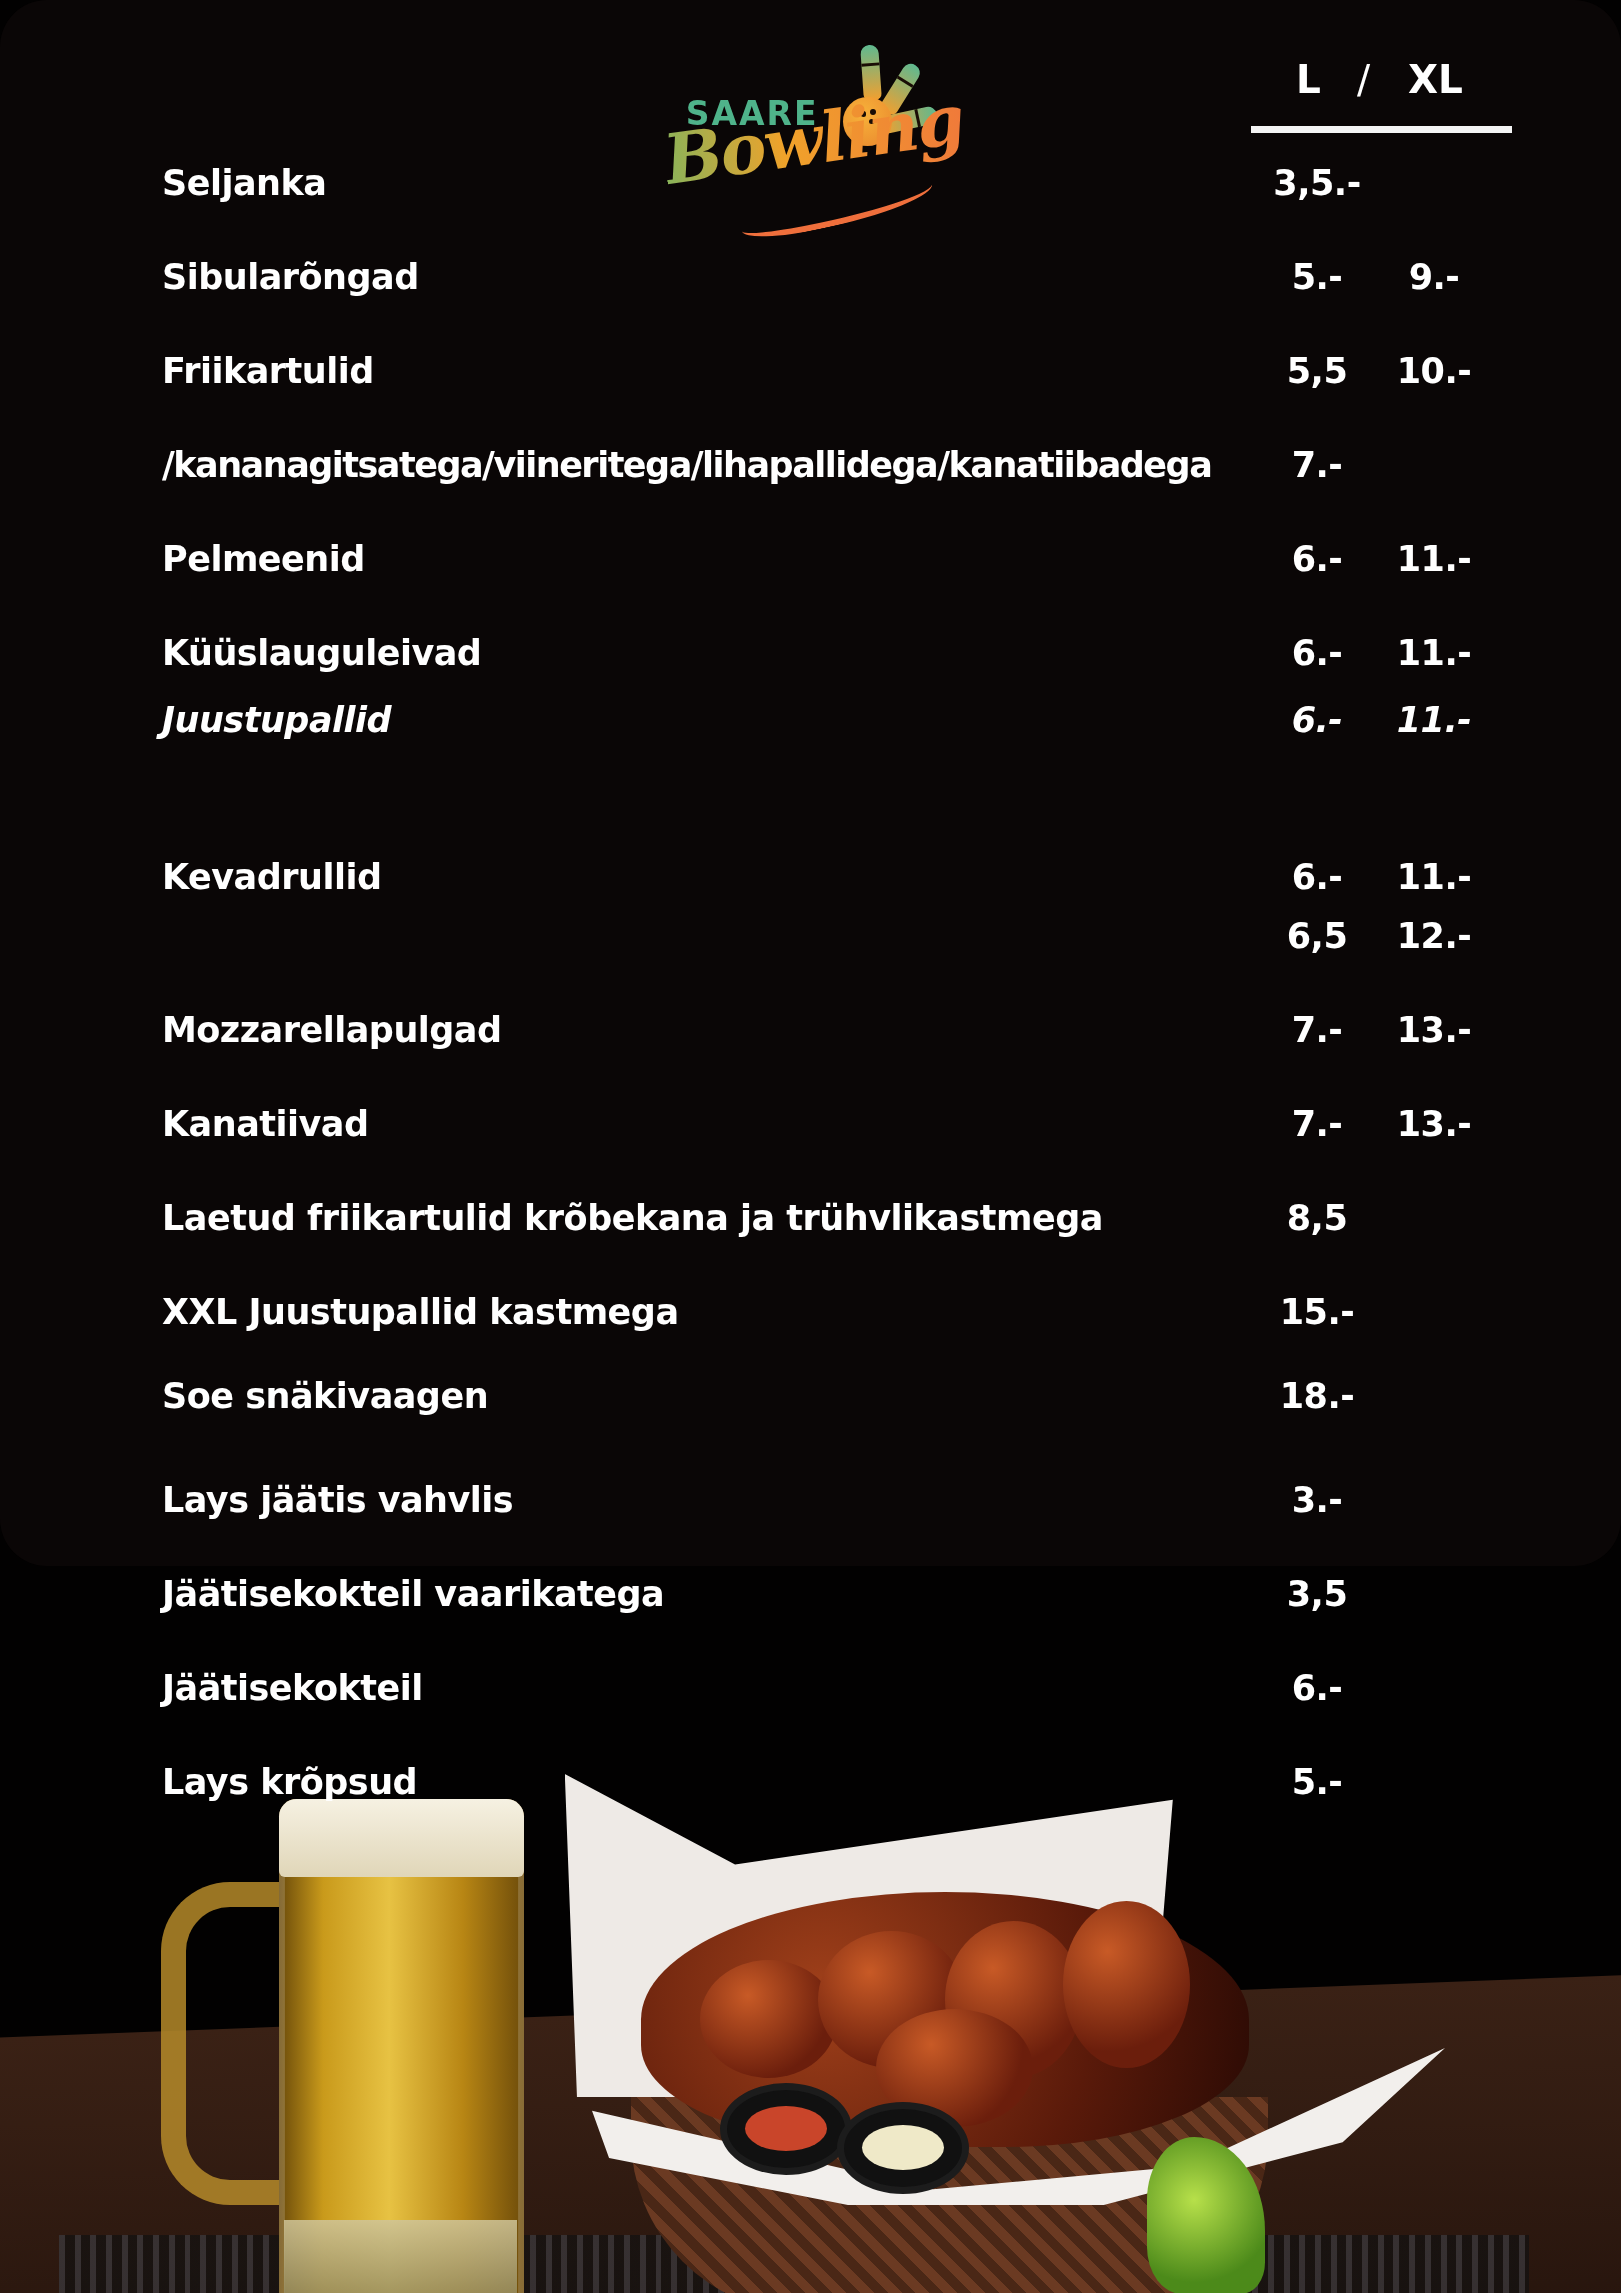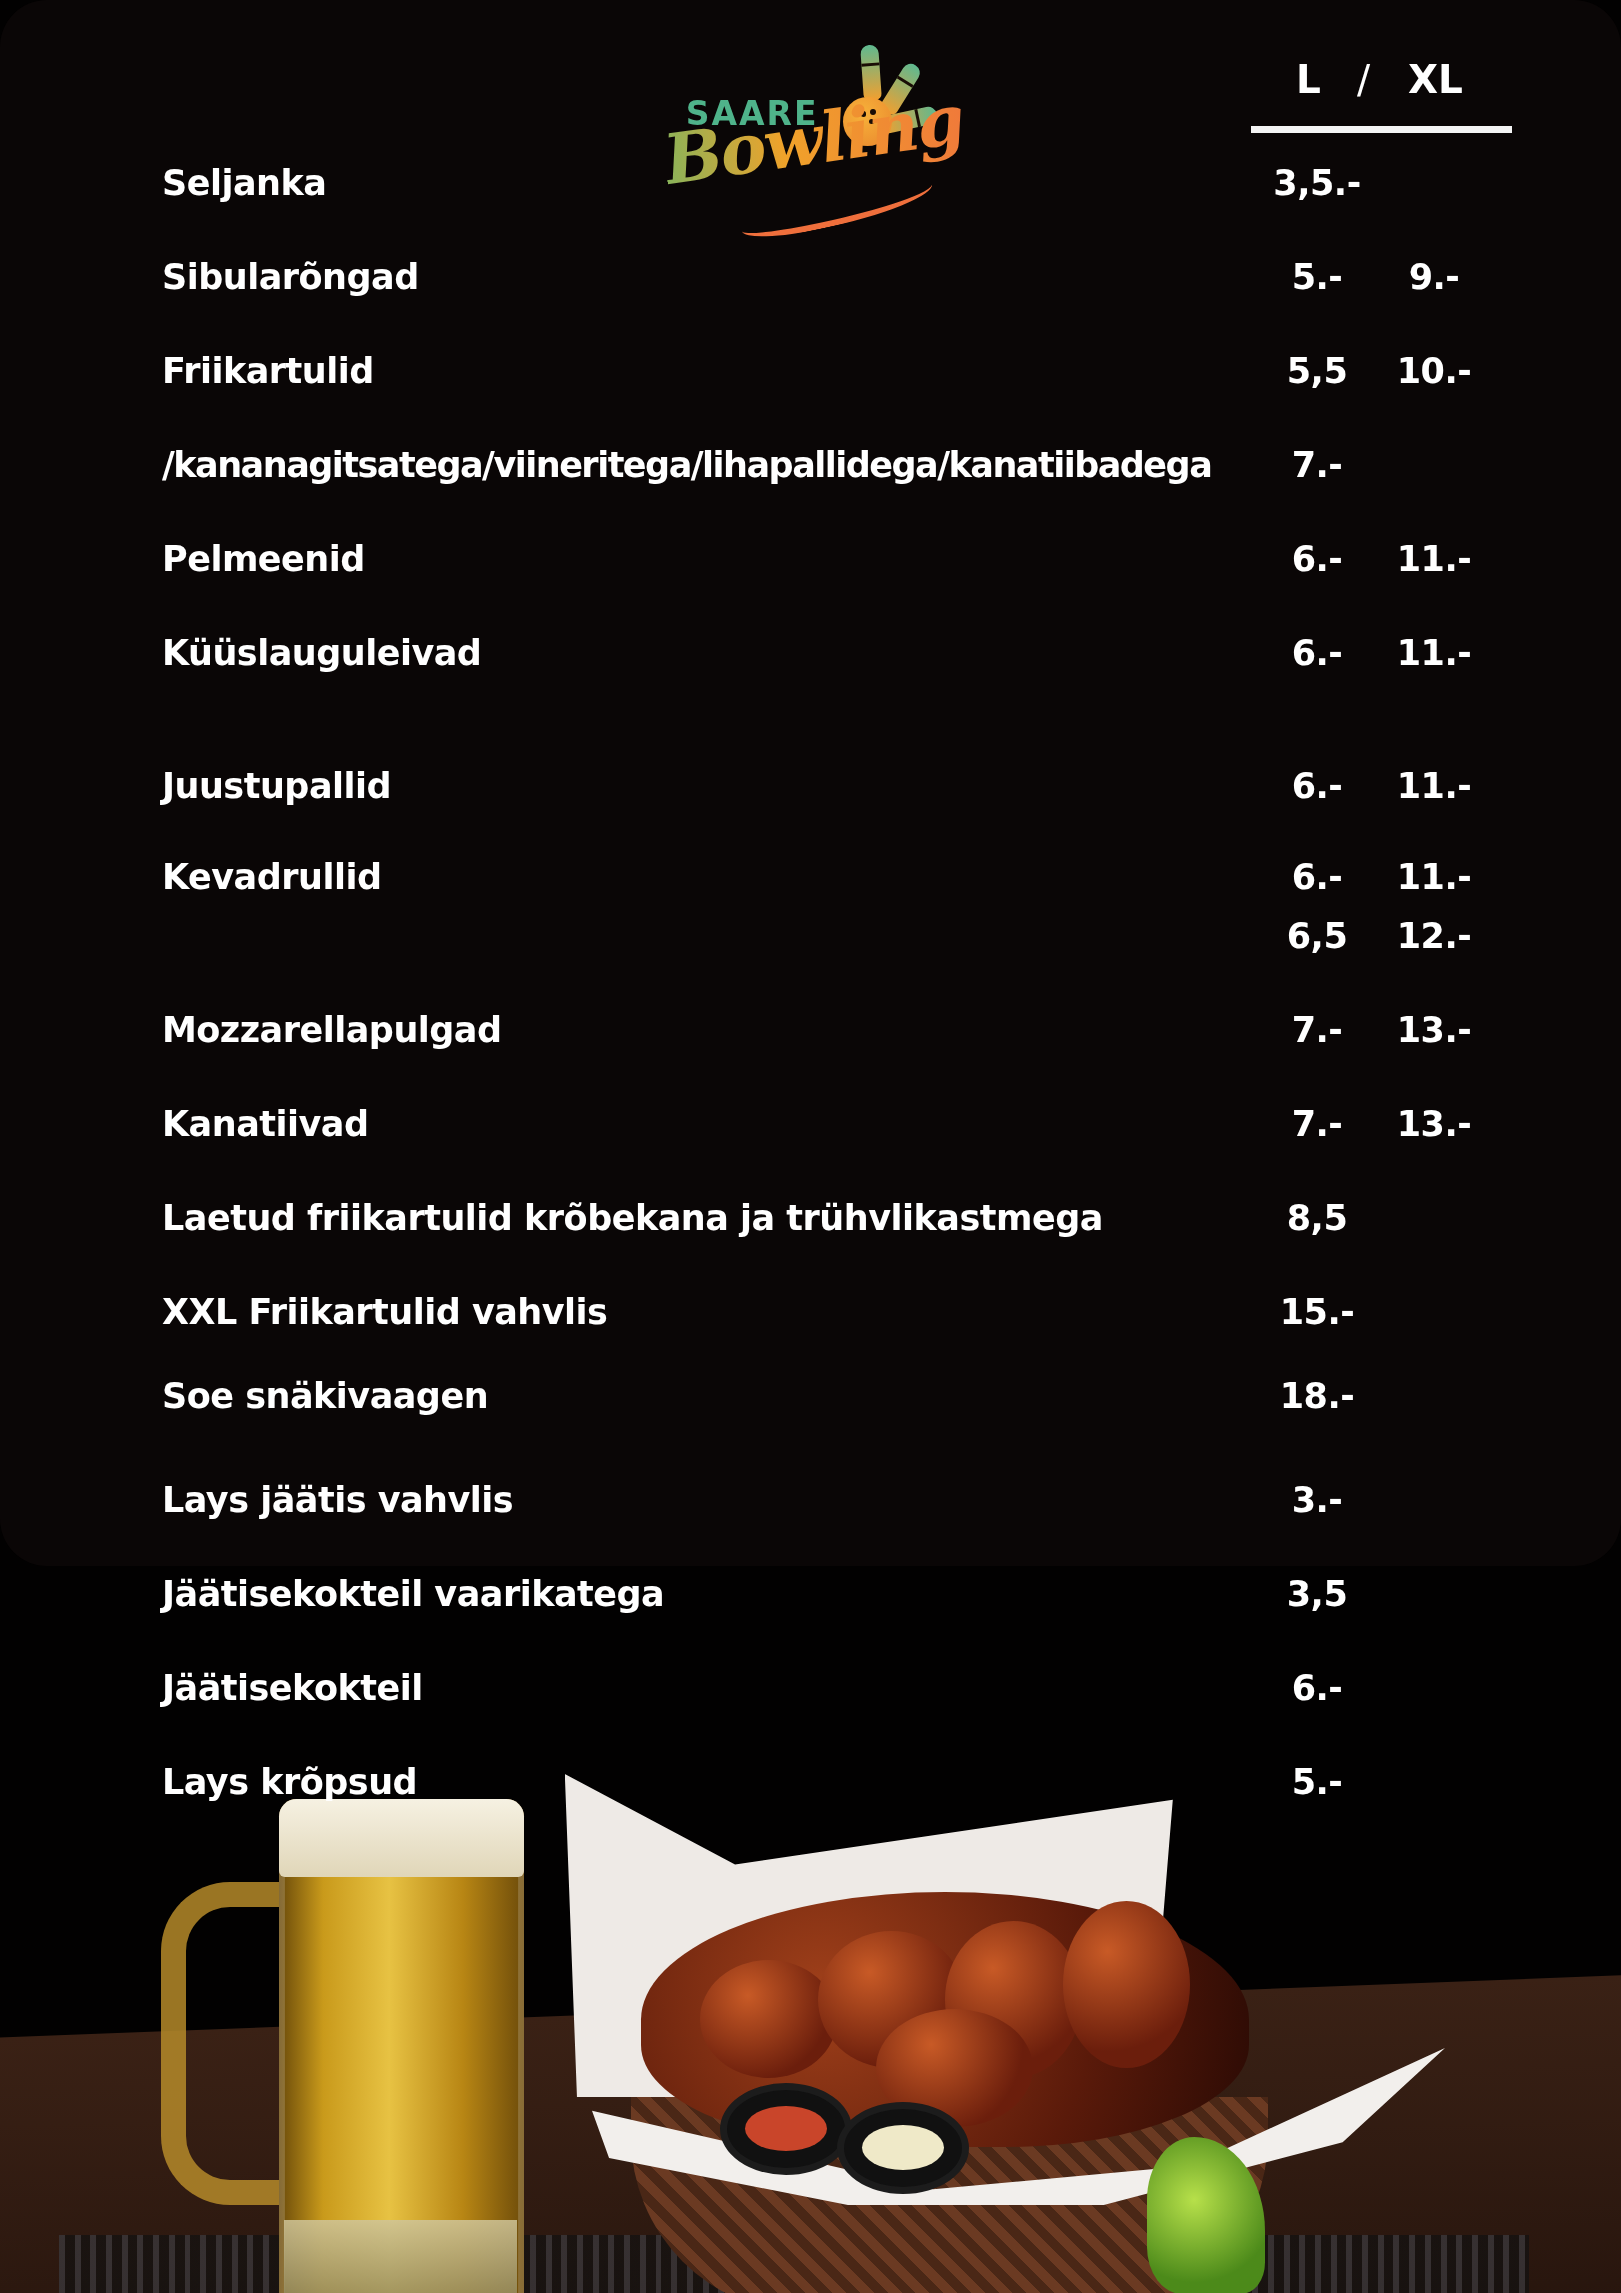--- a/index.html
+++ b/index.html
@@ -177,21 +177,21 @@
   <div class="row" style="top:535px;">
     <span class="name">Pelmeenid</span>
     <span class="price l">6.-</span>
     <span class="price xl">11.-</span>
   </div>
   <div class="row" style="top:629px;">
     <span class="name">Küüslauguleivad</span>
     <span class="price l">6.-</span>
     <span class="price xl">11.-</span>
   </div>
-  <div class="row" style="top:762px;">
+  <div class="row" style="top:696px;font-style:italic;">
     <span class="name">Juustupallid</span>
     <span class="price l">6.-</span>
     <span class="price xl">11.-</span>
   </div>
   <div class="row" style="top:853px;">
     <span class="name">Kevadrullid</span>
     <span class="price l">6.-</span>
     <span class="price xl">11.-</span>
   </div>
   <div class="row" style="top:912px;">
@@ -207,21 +207,21 @@
     <span class="name">Kanatiivad</span>
     <span class="price l">7.-</span>
     <span class="price xl">13.-</span>
   </div>
   <div class="row" style="top:1194px;">
     <span class="name">Laetud friikartulid krõbekana ja trühvlikastmega</span>
     <span class="price l">8,5</span>
     <span class="price xl"></span>
   </div>
   <div class="row" style="top:1288px;">
-    <span class="name">XXL Friikartulid vahvlis</span>
+    <span class="name">XXL Juustupallid kastmega</span>
     <span class="price l">15.-</span>
     <span class="price xl"></span>
   </div>
   <div class="row" style="top:1372px;padding-left:24px;">
     <span class="name">Soe snäkivaagen</span>
     <span class="price l">18.-</span>
     <span class="price xl"></span>
   </div>
   <div class="row" style="top:1476px;">
     <span class="name">Lays jäätis vahvlis</span>

